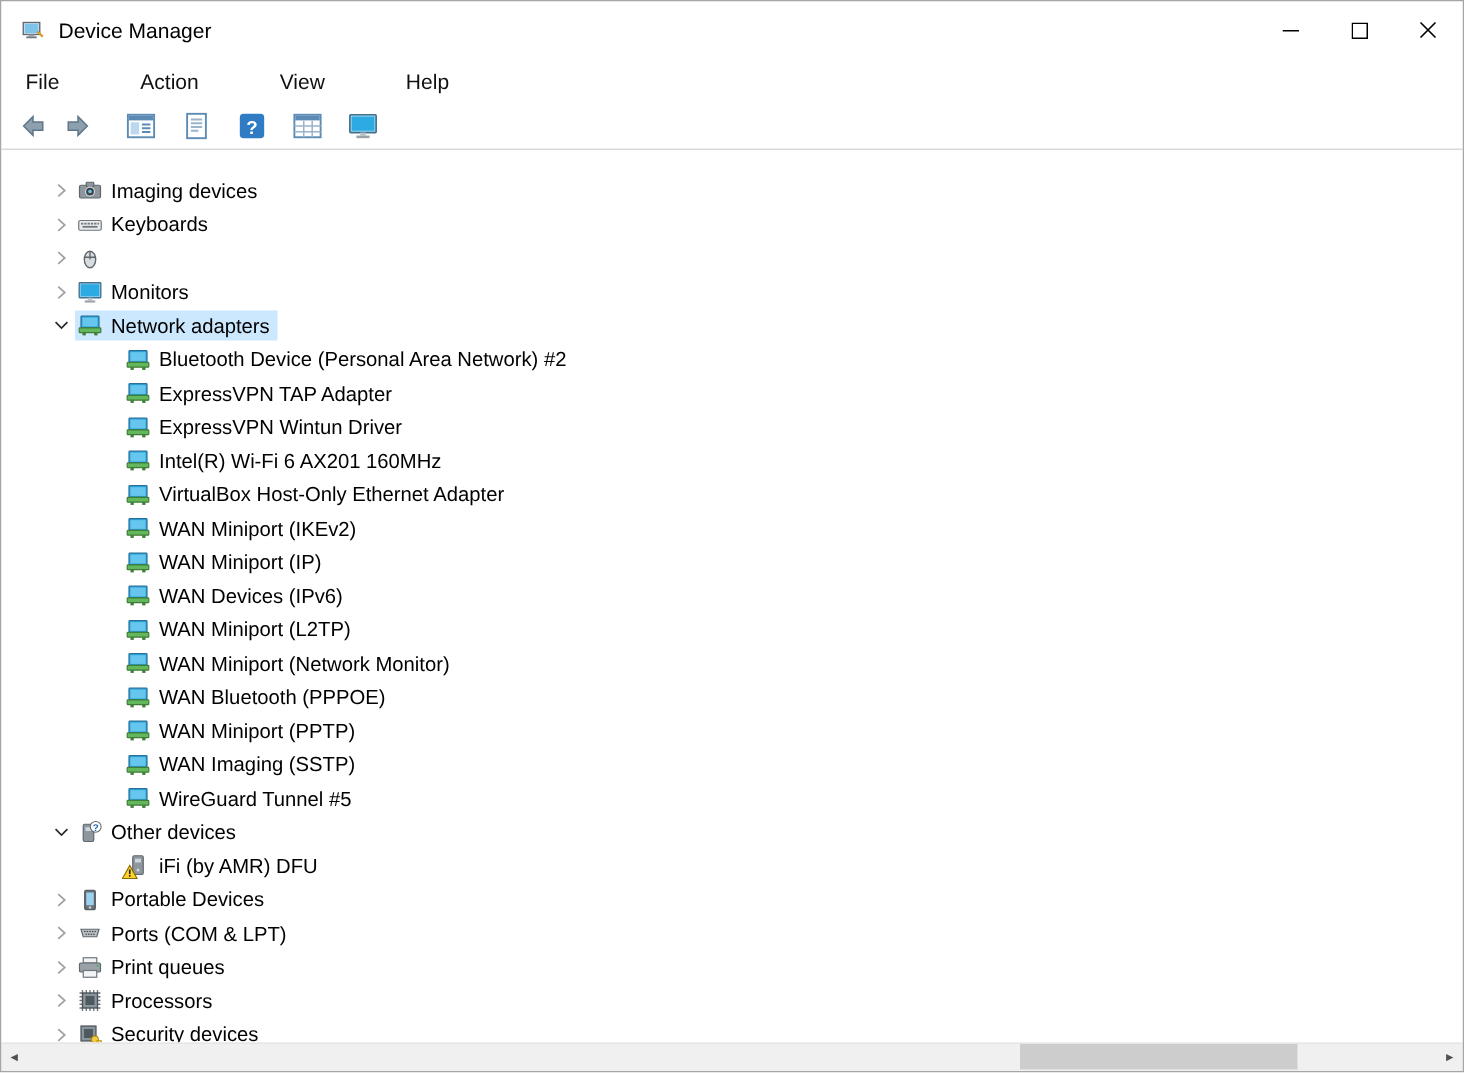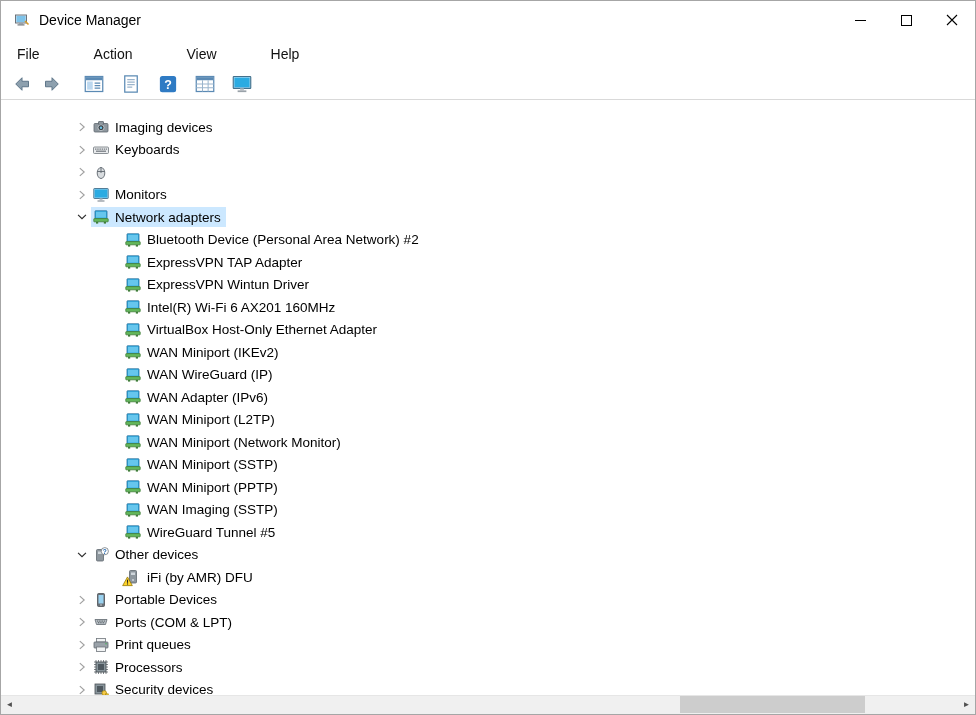--- a/index.html
+++ b/index.html
@@ -15,21 +15,21 @@
 
   .menubar{flex:0 0 30px;display:flex;align-items:center;padding-left:6px;background:#fff;gap:34px;}
   .menu-item{padding:4px 10px;font-size:14px;color:#111;}
 
   .toolbar{flex:0 0 30px;display:flex;align-items:center;padding-left:6px;background:#fff;border-bottom:1px solid #d9d9d9;}
   .tb-btn{width:30px;height:26px;display:flex;align-items:center;justify-content:center;}
   .tb-btn svg{width:20px;height:20px;}
   .tb-btn.group-gap{margin-left:12px;}
   .tb-btn.mmc{margin-right:7px;}
 
-  .tree{flex:1 1 auto;overflow:hidden;padding-top:16px;background:#fff;padding-left:41px;}
+  .tree{flex:1 1 auto;overflow:hidden;padding-top:16px;background:#fff;}
   .tree-row{height:22.5px;display:flex;align-items:center;}
   .tree-row.level0{margin-left:30px;}
   .tree-row.level1{margin-left:62px;}
   .chevron{width:19px;height:16px;flex:0 0 19px;display:flex;align-items:center;justify-content:center;}
   .chevron svg{width:14px;height:14px;}
   .row-content{display:flex;align-items:center;padding:2px 5px 2px 2px;}
   .row-content.selected{background:#cce8ff;}
   .dev-icon{width:16px;height:16px;position:relative;margin-right:6px;flex:0 0 16px;}
   .dev-icon svg:first-child{width:16px;height:16px;display:block;}
   .dev-icon svg + svg{position:absolute;left:-3px;bottom:-2px;width:11px;height:11px;}
@@ -334,36 +334,36 @@
         <span class="row-content">
           <span class="dev-icon">
             <svg viewBox="0 0 16 16">
               <rect x="2" y="1.8" width="12" height="7.8" rx="0.5" fill="#2babe2" stroke="#2a6e99" stroke-width="0.8"></rect>
               <rect x="3" y="2.8" width="10" height="5.8" fill="#66c6ed"></rect>
               <rect x="0.8" y="9.6" width="14.4" height="3.2" rx="0.5" fill="#63b85b" stroke="#3f7d39" stroke-width="0.8"></rect>
               <rect x="3" y="12.8" width="2.2" height="1.8" fill="#3f7d39"></rect>
               <rect x="10.8" y="12.8" width="2.2" height="1.8" fill="#3f7d39"></rect>
             </svg>
           </span>
-          <span class="label">WAN WireGuard (IP)</span>
-        </span>
-      </div>
-      <div class="tree-row level1">
-        <span class="chevron"></span>
-        <span class="row-content">
-          <span class="dev-icon">
-            <svg viewBox="0 0 16 16">
-              <rect x="2" y="1.8" width="12" height="7.8" rx="0.5" fill="#2babe2" stroke="#2a6e99" stroke-width="0.8"></rect>
-              <rect x="3" y="2.8" width="10" height="5.8" fill="#66c6ed"></rect>
-              <rect x="0.8" y="9.6" width="14.4" height="3.2" rx="0.5" fill="#63b85b" stroke="#3f7d39" stroke-width="0.8"></rect>
-              <rect x="3" y="12.8" width="2.2" height="1.8" fill="#3f7d39"></rect>
-              <rect x="10.8" y="12.8" width="2.2" height="1.8" fill="#3f7d39"></rect>
-            </svg>
-          </span>
-          <span class="label">WAN Adapter (IPv6)</span>
+          <span class="label">WAN Miniport (IP)</span>
+        </span>
+      </div>
+      <div class="tree-row level1">
+        <span class="chevron"></span>
+        <span class="row-content">
+          <span class="dev-icon">
+            <svg viewBox="0 0 16 16">
+              <rect x="2" y="1.8" width="12" height="7.8" rx="0.5" fill="#2babe2" stroke="#2a6e99" stroke-width="0.8"></rect>
+              <rect x="3" y="2.8" width="10" height="5.8" fill="#66c6ed"></rect>
+              <rect x="0.8" y="9.6" width="14.4" height="3.2" rx="0.5" fill="#63b85b" stroke="#3f7d39" stroke-width="0.8"></rect>
+              <rect x="3" y="12.8" width="2.2" height="1.8" fill="#3f7d39"></rect>
+              <rect x="10.8" y="12.8" width="2.2" height="1.8" fill="#3f7d39"></rect>
+            </svg>
+          </span>
+          <span class="label">WAN Devices (IPv6)</span>
         </span>
       </div>
       <div class="tree-row level1">
         <span class="chevron"></span>
         <span class="row-content">
           <span class="dev-icon">
             <svg viewBox="0 0 16 16">
               <rect x="2" y="1.8" width="12" height="7.8" rx="0.5" fill="#2babe2" stroke="#2a6e99" stroke-width="0.8"></rect>
               <rect x="3" y="2.8" width="10" height="5.8" fill="#66c6ed"></rect>
               <rect x="0.8" y="9.6" width="14.4" height="3.2" rx="0.5" fill="#63b85b" stroke="#3f7d39" stroke-width="0.8"></rect>
@@ -394,21 +394,21 @@
         <span class="row-content">
           <span class="dev-icon">
             <svg viewBox="0 0 16 16">
               <rect x="2" y="1.8" width="12" height="7.8" rx="0.5" fill="#2babe2" stroke="#2a6e99" stroke-width="0.8"></rect>
               <rect x="3" y="2.8" width="10" height="5.8" fill="#66c6ed"></rect>
               <rect x="0.8" y="9.6" width="14.4" height="3.2" rx="0.5" fill="#63b85b" stroke="#3f7d39" stroke-width="0.8"></rect>
               <rect x="3" y="12.8" width="2.2" height="1.8" fill="#3f7d39"></rect>
               <rect x="10.8" y="12.8" width="2.2" height="1.8" fill="#3f7d39"></rect>
             </svg>
           </span>
-          <span class="label">WAN Miniport (SSTP)</span>
+          <span class="label">WAN Bluetooth (PPPOE)</span>
         </span>
       </div>
       <div class="tree-row level1">
         <span class="chevron"></span>
         <span class="row-content">
           <span class="dev-icon">
             <svg viewBox="0 0 16 16">
               <rect x="2" y="1.8" width="12" height="7.8" rx="0.5" fill="#2babe2" stroke="#2a6e99" stroke-width="0.8"></rect>
               <rect x="3" y="2.8" width="10" height="5.8" fill="#66c6ed"></rect>
               <rect x="0.8" y="9.6" width="14.4" height="3.2" rx="0.5" fill="#63b85b" stroke="#3f7d39" stroke-width="0.8"></rect>

